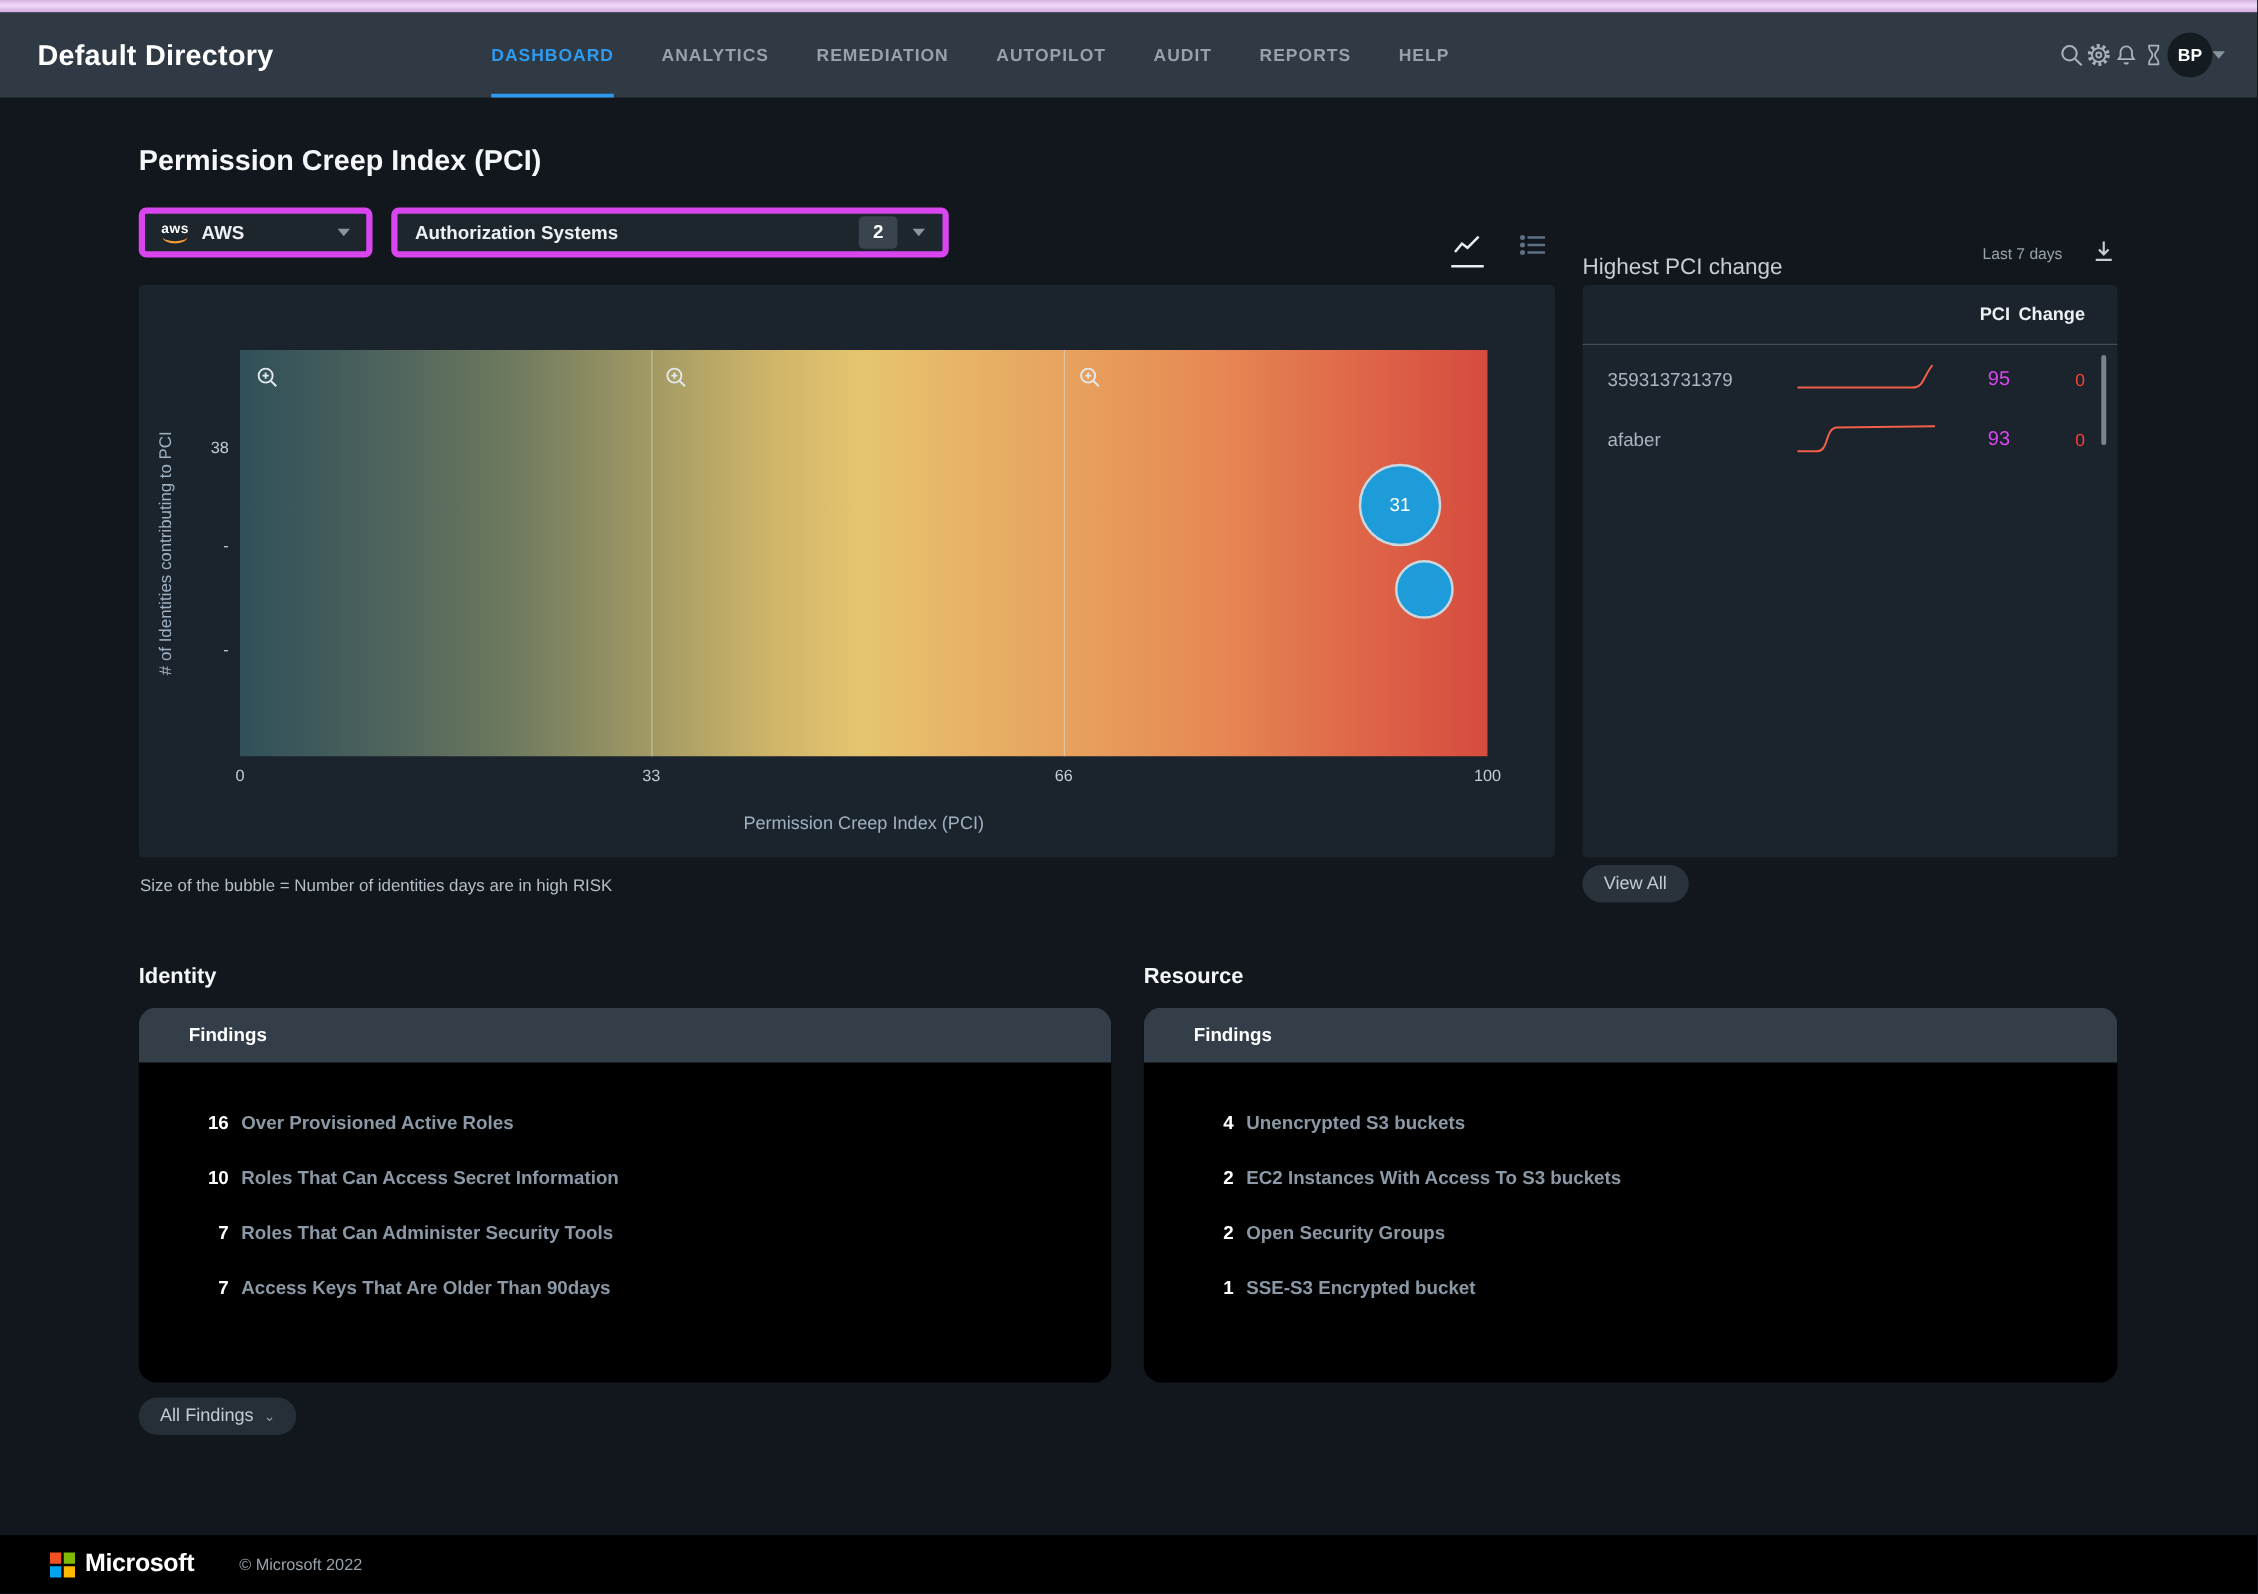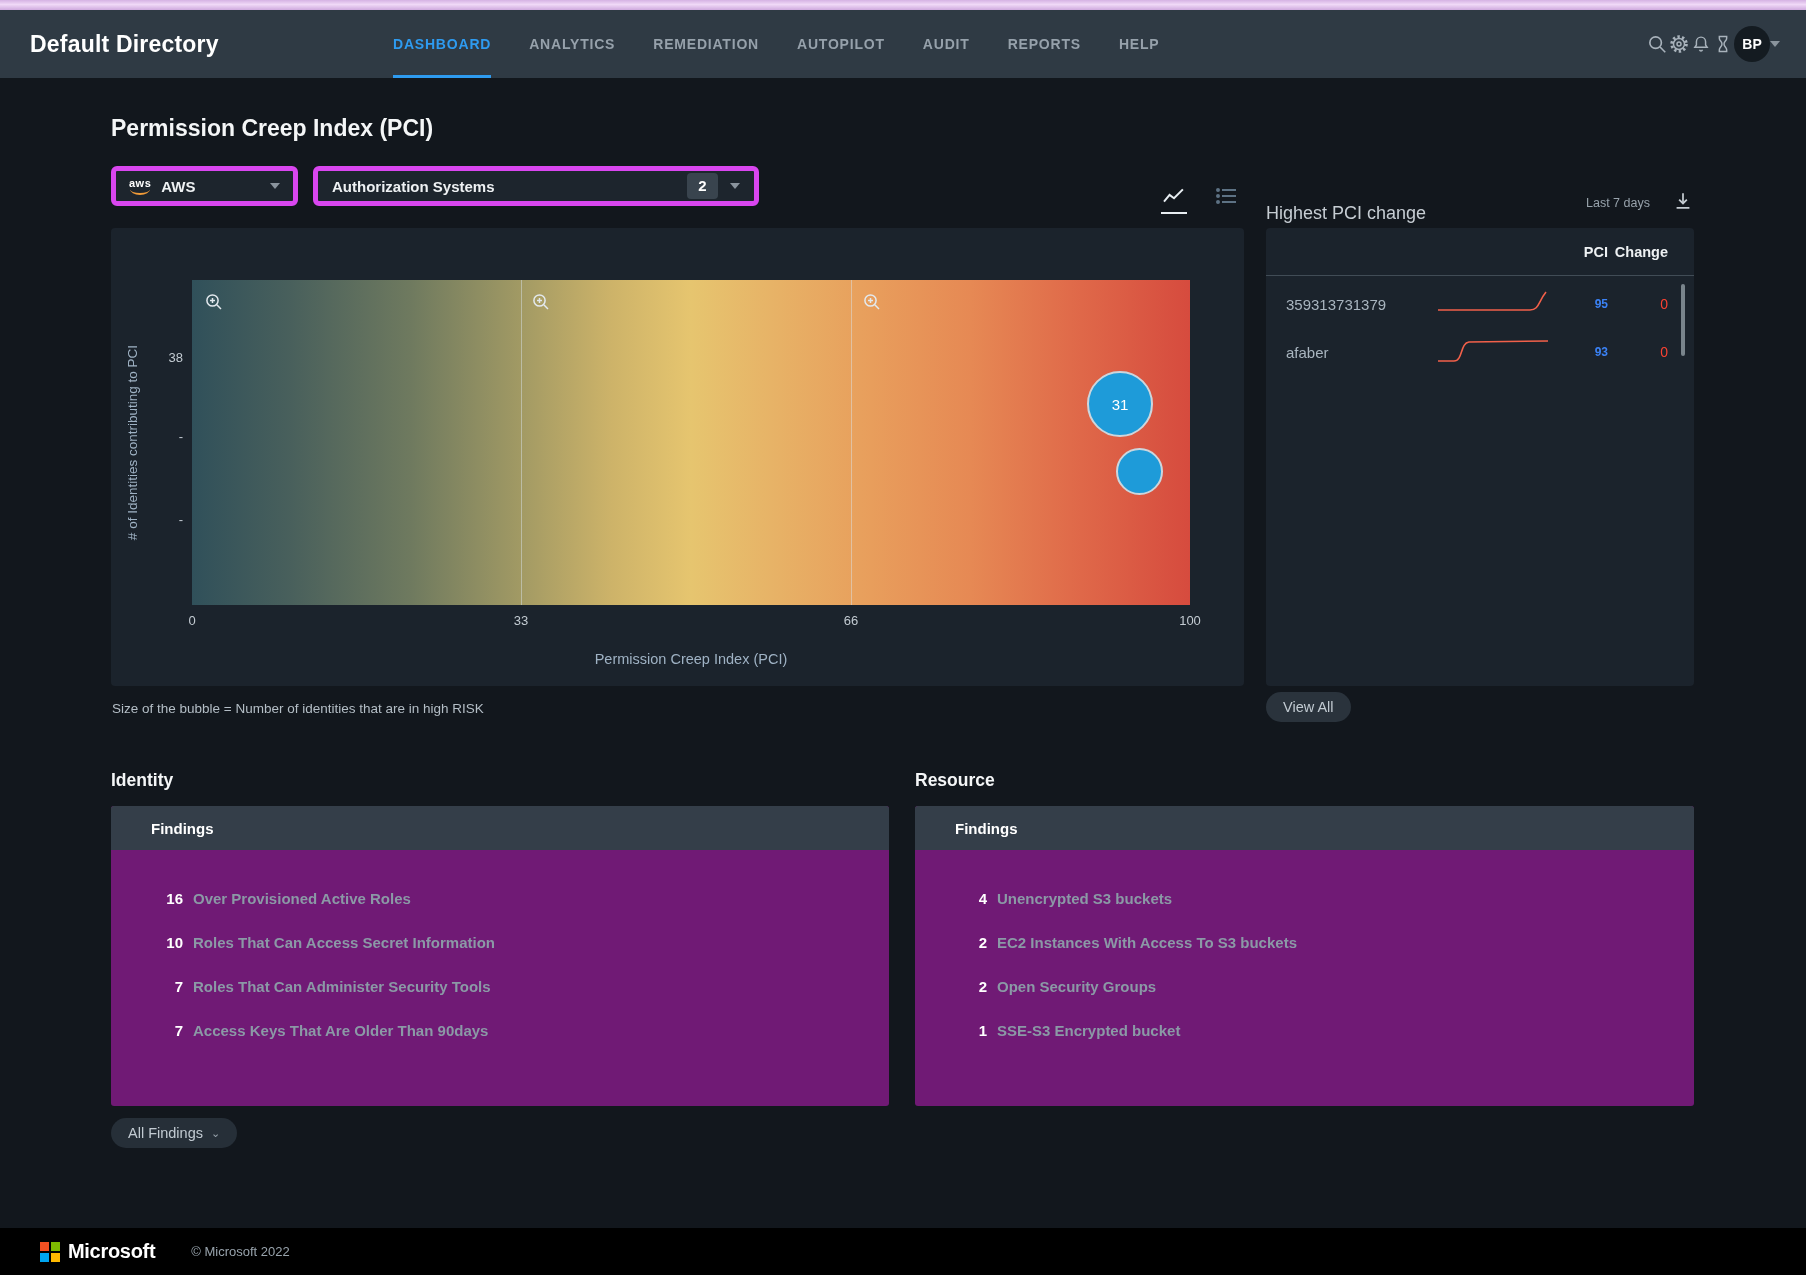--- a/index.html
+++ b/index.html
@@ -71,38 +71,38 @@
   .x-title { position:absolute; top:423px; left:81px; width:998px; text-align:center; color:#9fb2c4; font-size:14.5px; }
 
   
   .pci-card { position:absolute; left:1266px; top:228px; width:428px; height:458px; background:#1b232c; border-radius:4px; }
   .pci-row { display:flex; align-items:center; padding:0 26px 0 20px; }
   .pci-head { height:48px; border-bottom:1px solid #414c56; }
   .pci-head .col-pci, .pci-head .col-change { color:#eef1f3; font-weight:bold; font-size:14.5px; }
   .col-name { flex:1; color:#a9b5bf; font-size:15px; }
   .col-spark { width:122px; }
   .col-spark svg { width:118px; height:30px; display:block; }
-  .col-pci { width:50px; text-align:right; color:#3b82f6; font-size:12px; font-weight:bold; }
+  .col-pci { width:50px; text-align:right; color:#d946ef; font-size:16px; font-weight:normal; }
   .col-change { width:60px; text-align:right; color:#fa4232; font-size:14px; }
   .pci-data { height:40px; margin-top:8px; cursor:pointer; }
   .vscrollbar { position:absolute; right:9px; top:56px; width:4px; height:72px; background:#79848c; border-radius:2px; cursor:pointer; }
 
   .chart-caption { position:absolute; left:112px; top:701px; color:#b4bec6; font-size:13.5px; }
   .pill-btn { position:absolute; height:30px; border-radius:15px; background:#2a333c; color:#c2cbd2;
     font-size:14.5px; border:none; padding:0 17px; cursor:pointer; display:flex; align-items:center; gap:8px;
     font-family:"Liberation Sans", sans-serif; }
   .view-all { left:1266px; top:692px; }
   .all-findings { left:111px; top:1118px; background:#262f38; }
   .chev { font-size:11px; color:#9aa5ae; }
 
   
   .section-title { position:absolute; color:#f4f6f7; font-size:17.5px; font-weight:bold; top:770px; }
   .identity-title { left:111px; }
   .resource-title { left:915px; }
-  .findings-card { position:absolute; top:806px; height:300px; background:#701a75; border-radius:3px; overflow:hidden; }
+  .findings-card { position:absolute; top:806px; height:300px; background:#000000; border-radius:14px; overflow:hidden; }
   .identity-card { left:111px; width:778px; }
   .resource-card { left:915px; width:779px; }
   .findings-head { height:44px; background:#343e49; color:#fff; font-weight:bold; font-size:15px;
     display:flex; align-items:center; padding-left:40px; }
   .findings-body { padding-top:26px; }
   .finding { height:44px; display:flex; align-items:center; padding-left:26px; cursor:pointer; }
   .finding .count { width:46px; text-align:right; color:#fff; font-weight:bold; font-size:15px; }
   .finding .label { margin-left:10px; color:#8b99a6; font-weight:bold; font-size:15px; }
 
   
@@ -280,21 +280,21 @@
         <svg viewBox="0 0 118 30" fill="none" stroke="#f2604a" stroke-width="1.6">
           <path d="M2 24 L18 24 C27 24 24 6 33 5 L112 4"></path>
         </svg>
       </span>
       <span class="col-pci">93</span>
       <span class="col-change">0</span>
     </div>
     <div class="vscrollbar"></div>
   </div>
 
-  <div class="chart-caption">Size of the bubble = Number of identities that are in high RISK</div>
+  <div class="chart-caption">Size of the bubble = Number of identities days are in high RISK</div>
 
   <button class="pill-btn view-all">
     <span>View All</span>
   </button>
 
   <div class="section-title identity-title">Identity</div>
   <div class="findings-card identity-card">
     <div class="findings-head">Findings</div>
     <div class="findings-body">
       <div class="finding">

